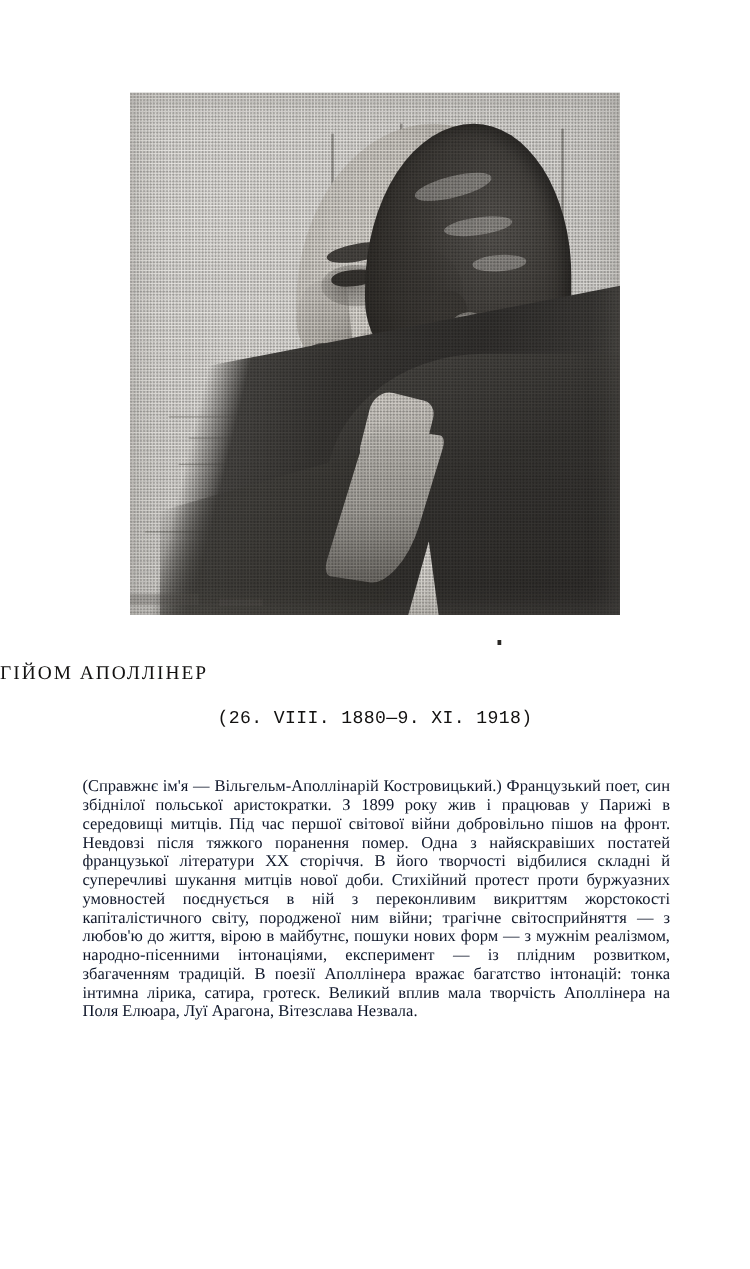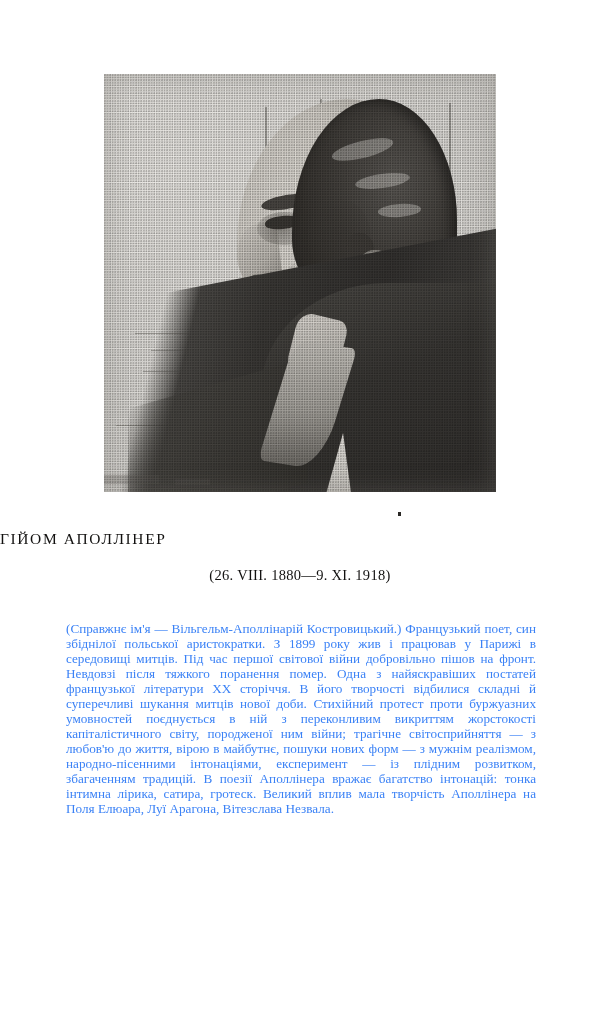--- a/index.html
+++ b/index.html
@@ -335,32 +335,33 @@
 
   .dates {
     position: absolute;
     left: 0;
     top: 567px;
     width: 600px;
     text-align: center;
     font-size: 14.5px;
     letter-spacing: 0.3px;
     color: #121110;
+    font-family: Liberation Mono, monospace;
   }
 
   .body-text {
     position: absolute;
     left: 66px;
     top: 606px;
     width: 470px;
     font-size: 13.2px;
     line-height: 15.02px;
     text-align: justify;
     text-justify: inter-word;
-    color: #3b82f6;
+    color: #0f172a;
     hyphens: manual;
     white-space: pre-line;
   }
   .body-text .para { margin: 0; text-align: justify; }
   .body-text .para:last-child { text-align-last: left; }
 </style>
 </head>
 <body>
 
 <div class="page">

